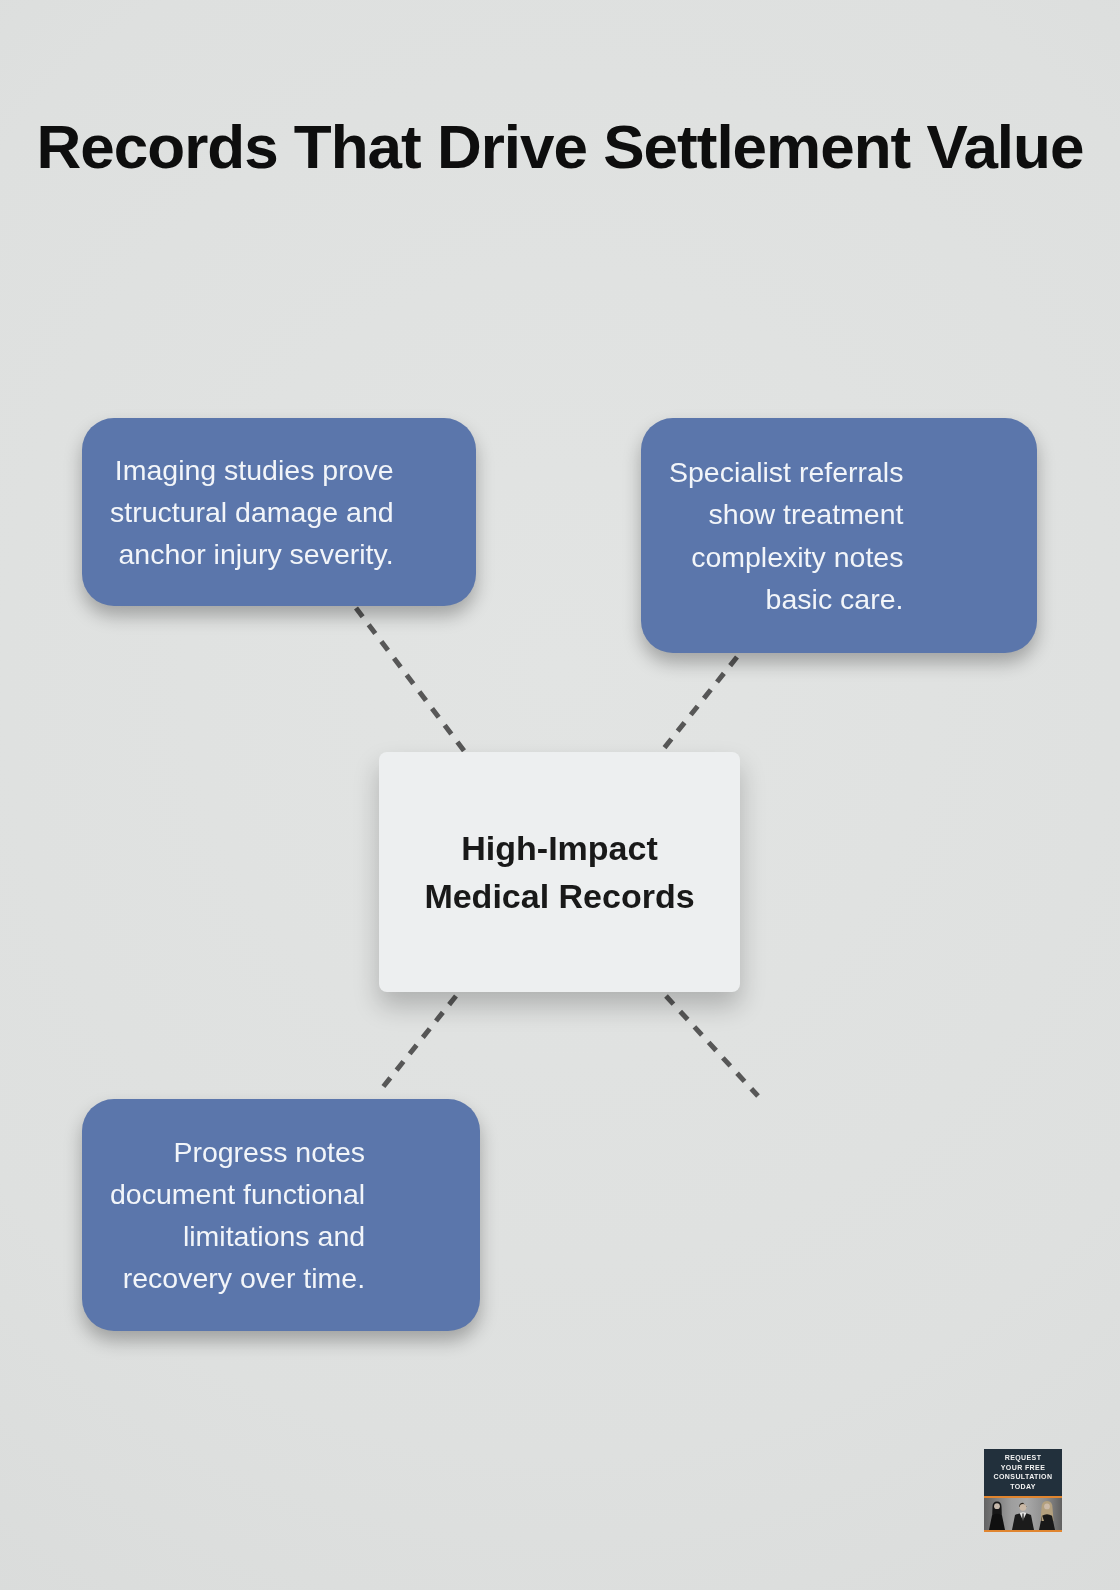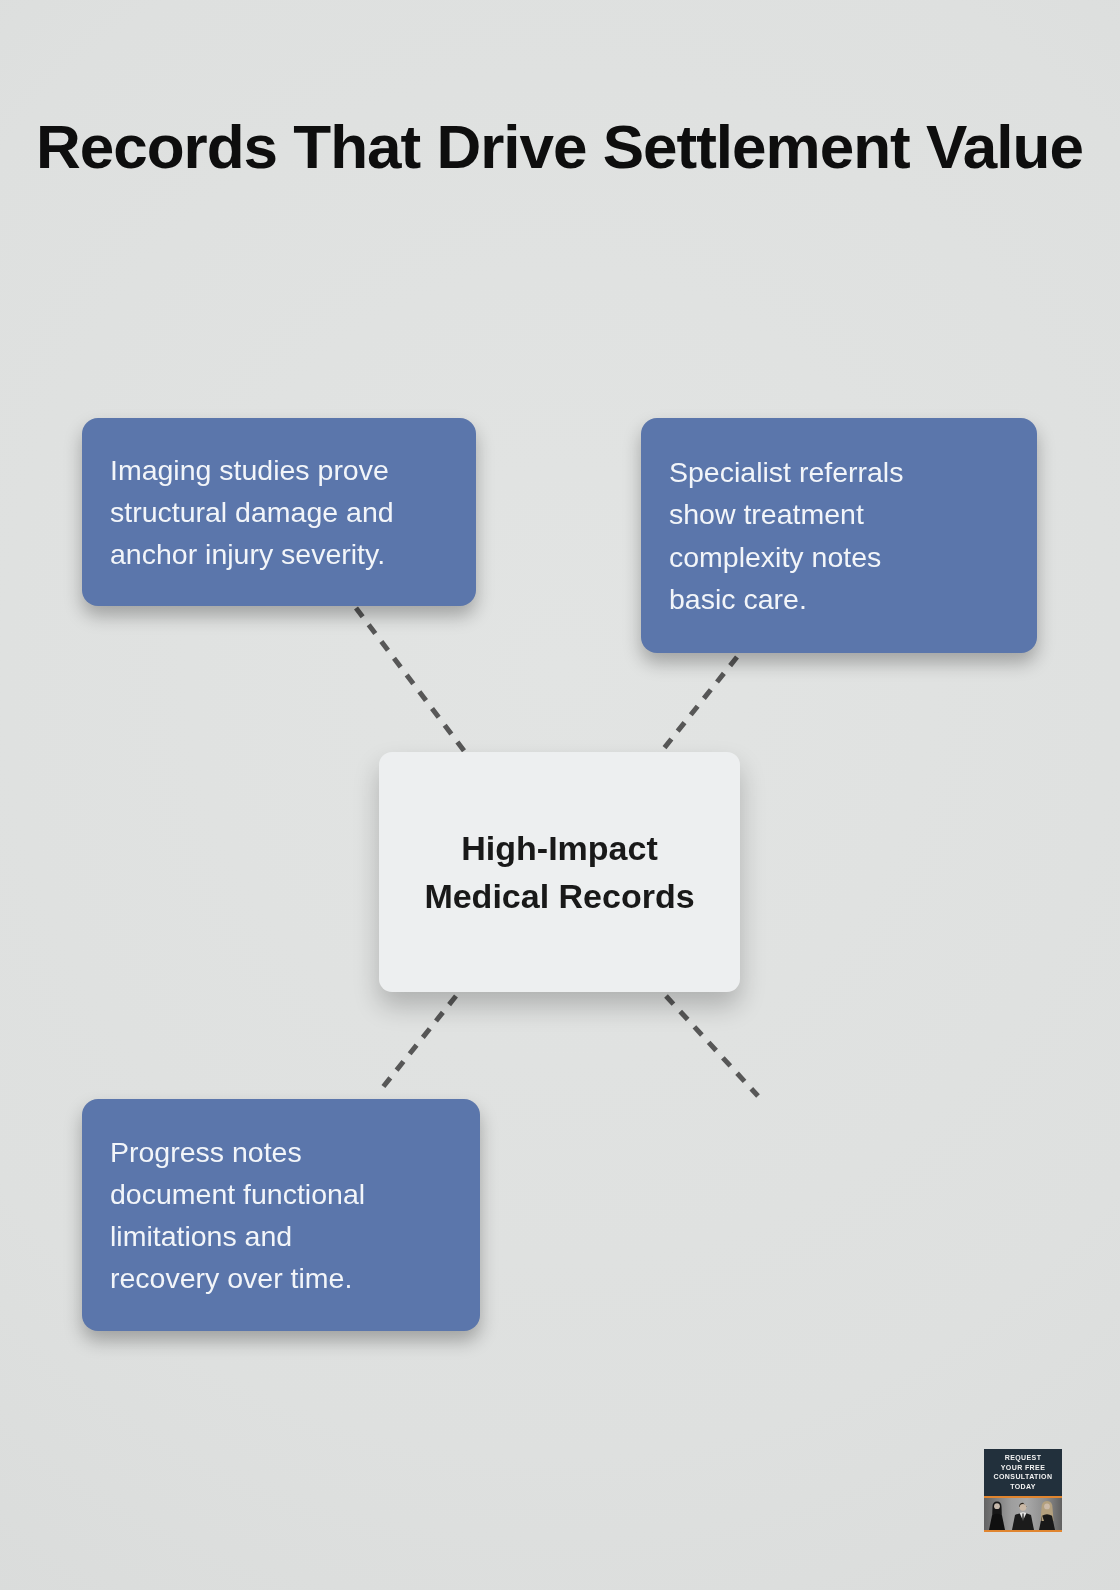--- a/index.html
+++ b/index.html
@@ -20,60 +20,61 @@
     width:1120px;height:1590px;
     margin:0 auto;
     overflow:hidden;
     background:radial-gradient(ellipse 120% 90% at 50% 42%, #e2e4e3 0%, #dee0df 55%, #d6d8d7 100%);
     font-family:"Liberation Sans", sans-serif;
   }
   .title{
     position:absolute;
     top:100px;left:0;right:0;
     padding:0 36px;
-    text-align:left;
+    text-align:center;
     font-size:62px;
     line-height:1.5;
     font-weight:bold;
     letter-spacing:-1px;
     color:var(--title-color);
   }
   .connectors{
     position:absolute;top:0;left:0;
     pointer-events:none;
   }
   .connectors line{
     stroke:var(--connector);
     stroke-width:5;
     stroke-dasharray:11 10;
   }
   .node{
     position:absolute;
     display:flex;
     align-items:center;
-    border-radius:16px;
+    border-radius:32px;
     background:var(--blue);
     box-shadow:0 10px 18px rgba(0,0,0,0.28);
     padding:0 28px;
+    text-align:right;
   }
   .node p{
     font-size:28.5px;
     line-height:1.48;
     color:var(--node-text);
     white-space:pre-line;
   }
   .node-tl{left:82px;top:418px;width:394px;height:188px;}
   .node-tr{left:641px;top:418px;width:396px;height:235px;}
   .node-bl{left:82px;top:1090px;width:398px;height:232px;margin-top:9px;}
   .node-br{left:641px;top:1094px;width:395px;height:192px;}
   .center-node{
     position:absolute;
     left:379px;top:752px;width:361px;height:240px;
     display:flex;align-items:center;justify-content:center;
-    border-radius:13px;
+    border-radius:8px;
     background:var(--center-bg);
     box-shadow:0 14px 26px rgba(0,0,0,0.22);
     text-align:center;
   }
   .center-node p{
     font-size:34px;
     font-weight:bold;
     line-height:1.42;
     color:var(--center-text);
     white-space:pre-line;

